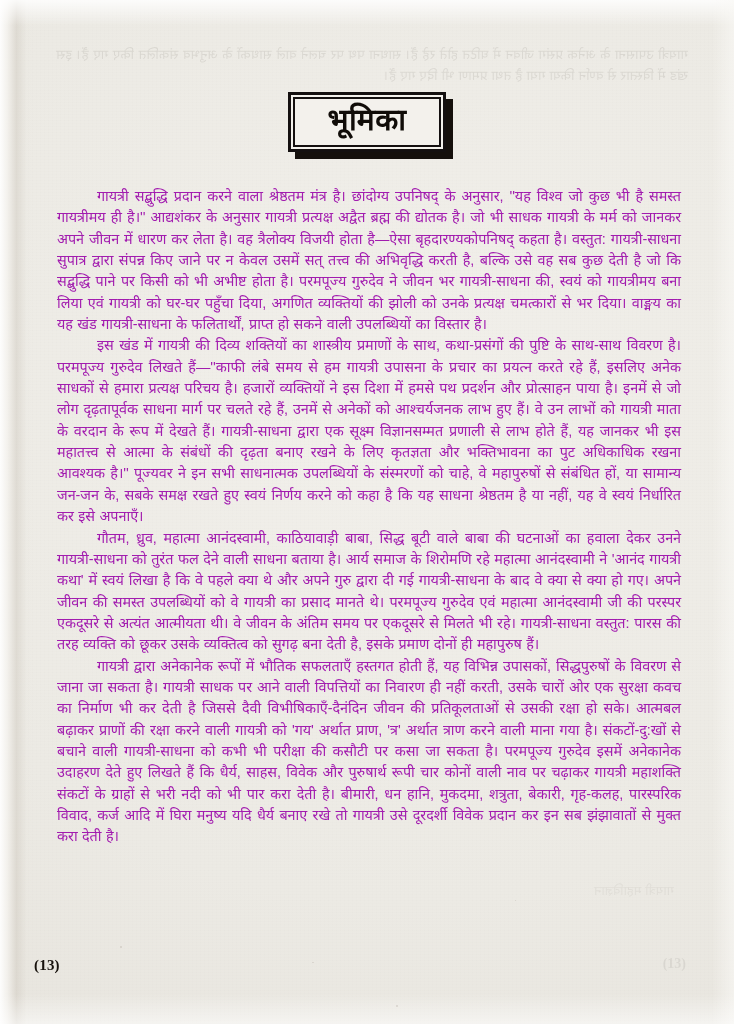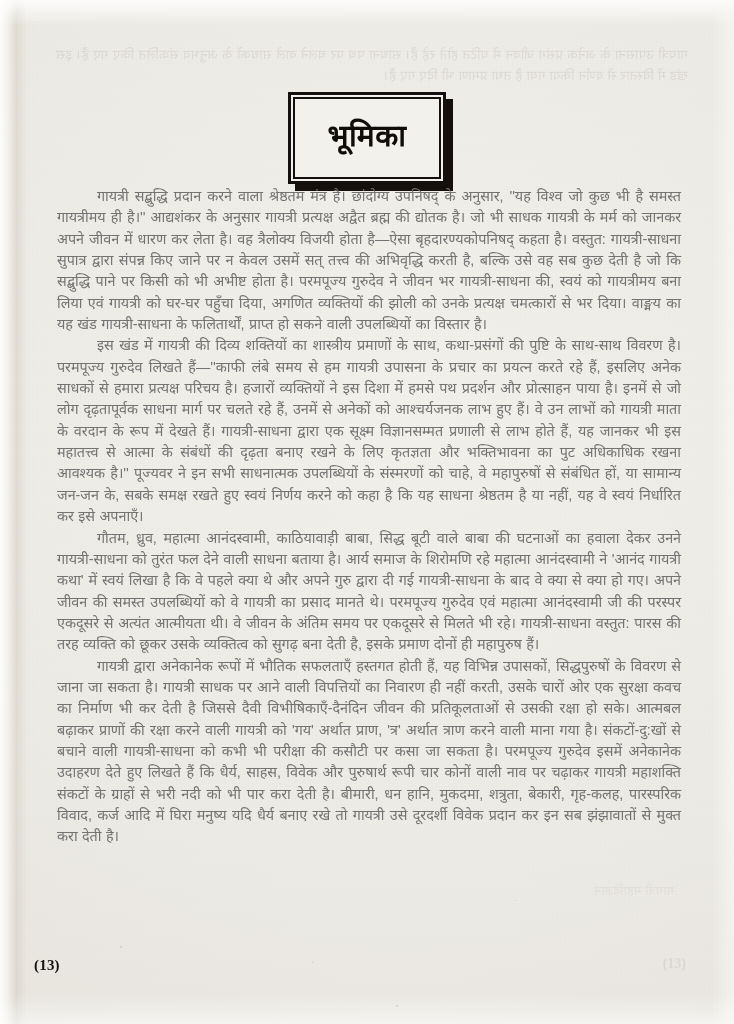--- a/index.html
+++ b/index.html
@@ -133,39 +133,39 @@
     box-shadow: inset 0 0 0 2px #f3f1ec, inset 0 0 0 4px #141010;
   }
   .heading-box .title {
     display: block;
     font-family: "Liberation Sans", "DejaVu Sans", sans-serif;
     font-size: 30px;
     font-weight: 700;
     color: #100c08;
     line-height: 1.2;
     letter-spacing: .5px;
-    padding: 18px 6px;
+    padding: 2px 6px;
   }
 
   
   .body-col {
     position: absolute;
     left: 57px;
     top: 186px;
     width: 624px;
   }
   p.para {
     margin: 0 0 0 0;
     text-align: justify;
     text-justify: inter-word;
     text-indent: 40px;
     font-family: "Liberation Sans", "DejaVu Sans", sans-serif;
     font-size: 14.4px;
     line-height: 21.35px;
-    color: #737373;
+    color: #a21caf;
     letter-spacing: -0.05px;
     word-spacing: .5px;
     hyphens: none;
   }
   p.para:last-child { margin-bottom: 0; }
 
   
   .folio {
     position: absolute;
     left: 34px;

